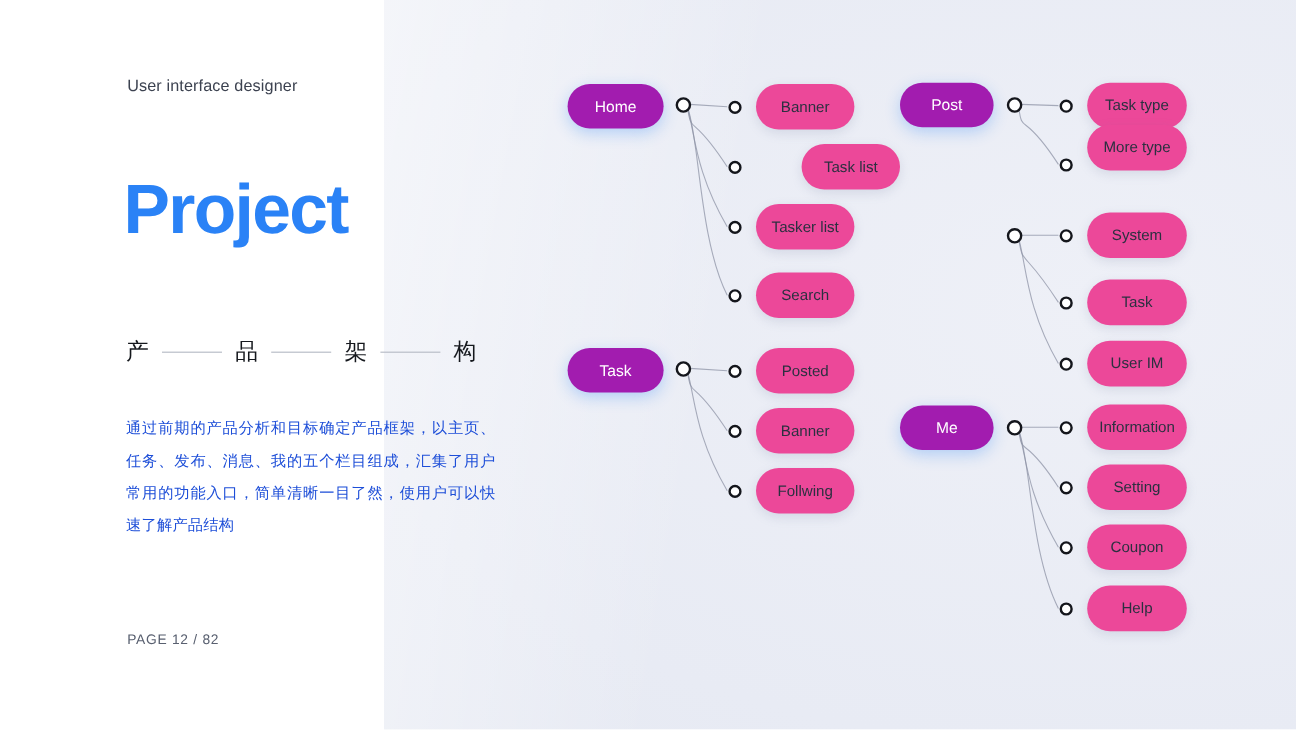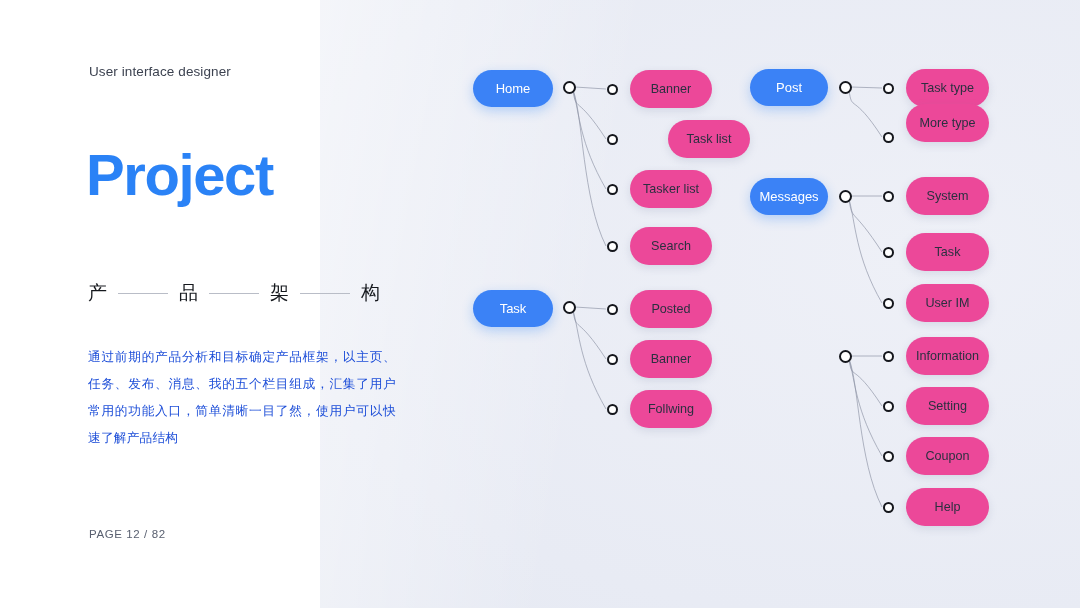--- a/index.html
+++ b/index.html
@@ -22,21 +22,21 @@
     background:
       radial-gradient(150% 110% at 78% 42%, #eef0f7 0%, #e8ebf4 55%, #e3e7f1 100%);
   }
   #right-panel:after{
     content:"";
     position:absolute; inset:0;
     background:linear-gradient(100deg, rgba(255,255,255,.55) 0%, rgba(255,255,255,0) 38%);
     pointer-events:none;
   }
   
-  #left-col { position:absolute; left:0; top:0; width:320px; height:608px; }
+  #left-col { position:absolute; left:17px; top:0; width:320px; height:608px; }
   .kicker {
     position:absolute; left:89px; top:64px;
     font-size:13.5px; color:#3c4250; letter-spacing:.1px;
     white-space:nowrap;
   }
   .title-wrap { position:absolute; left:86px; top:145px; white-space:nowrap; }
   .title-line1 {
     font-size:58px; line-height:60px; font-weight:bold;
     color:#2a82f6; letter-spacing:-1.4px;
   }
@@ -63,21 +63,21 @@
   .page-no {
     position:absolute; left:89px; top:528px;
     font-size:11.5px; color:#596070; letter-spacing:.6px;
   }
   
   #diagram { position:absolute; left:0; top:0; width:1080px; height:608px; }
   #edges { position:absolute; left:0; top:0; width:1080px; height:608px; }
   .parent-pill {
     position:absolute; height:37px;
     border-radius:19px;
-    background:#3b82f6;
+    background:#a21caf;
     color:#ffffff; font-size:13px;
     display:flex; align-items:center; justify-content:center;
     box-shadow:0 4px 12px rgba(42,130,246,.30);
   }
   .child-pill {
     position:absolute; height:38px;
     border-radius:19px;
     background:#ec4899;
     color:#2b3040; font-size:12.6px;
     display:flex; align-items:center; justify-content:center;
@@ -181,36 +181,36 @@
       </div>
       <div class="node-dot big" style="left: 838.5px; top: 80.5px;"></div>
       <div class="child-pill" style="left: 906px; top: 69px; width: 83px;">
         <span>Task type</span>
       </div>
       <div class="node-dot" style="left: 882.5px; top: 82.5px;"></div>
       <div class="child-pill" style="left: 906px; top: 104px; width: 83px;">
         <span>More type</span>
       </div>
       <div class="node-dot" style="left: 882.5px; top: 131.5px;"></div>
-      <div class="parent-pill" style="left: 750px; top: 178px; width: 78px;">
-        <span>Messages</span>
-      </div>
       <div class="node-dot big" style="left: 838.5px; top: 189.5px;"></div>
       <div class="child-pill" style="left: 906px; top: 177px; width: 83px;">
         <span>System</span>
       </div>
       <div class="node-dot" style="left: 882.5px; top: 190.5px;"></div>
       <div class="child-pill" style="left: 906px; top: 233px; width: 83px;">
         <span>Task</span>
       </div>
       <div class="node-dot" style="left: 882.5px; top: 246.5px;"></div>
       <div class="child-pill" style="left: 906px; top: 284px; width: 83px;">
         <span>User IM</span>
       </div>
       <div class="node-dot" style="left: 882.5px; top: 297.5px;"></div>
+      <div class="parent-pill" style="left: 750px; top: 338px; width: 78px;">
+        <span>Me</span>
+      </div>
       <div class="node-dot big" style="left: 838.5px; top: 349.5px;"></div>
       <div class="child-pill" style="left: 906px; top: 337px; width: 83px;">
         <span>Information</span>
       </div>
       <div class="node-dot" style="left: 882.5px; top: 350.5px;"></div>
       <div class="child-pill" style="left: 906px; top: 387px; width: 83px;">
         <span>Setting</span>
       </div>
       <div class="node-dot" style="left: 882.5px; top: 400.5px;"></div>
       <div class="child-pill" style="left: 906px; top: 437px; width: 83px;">

